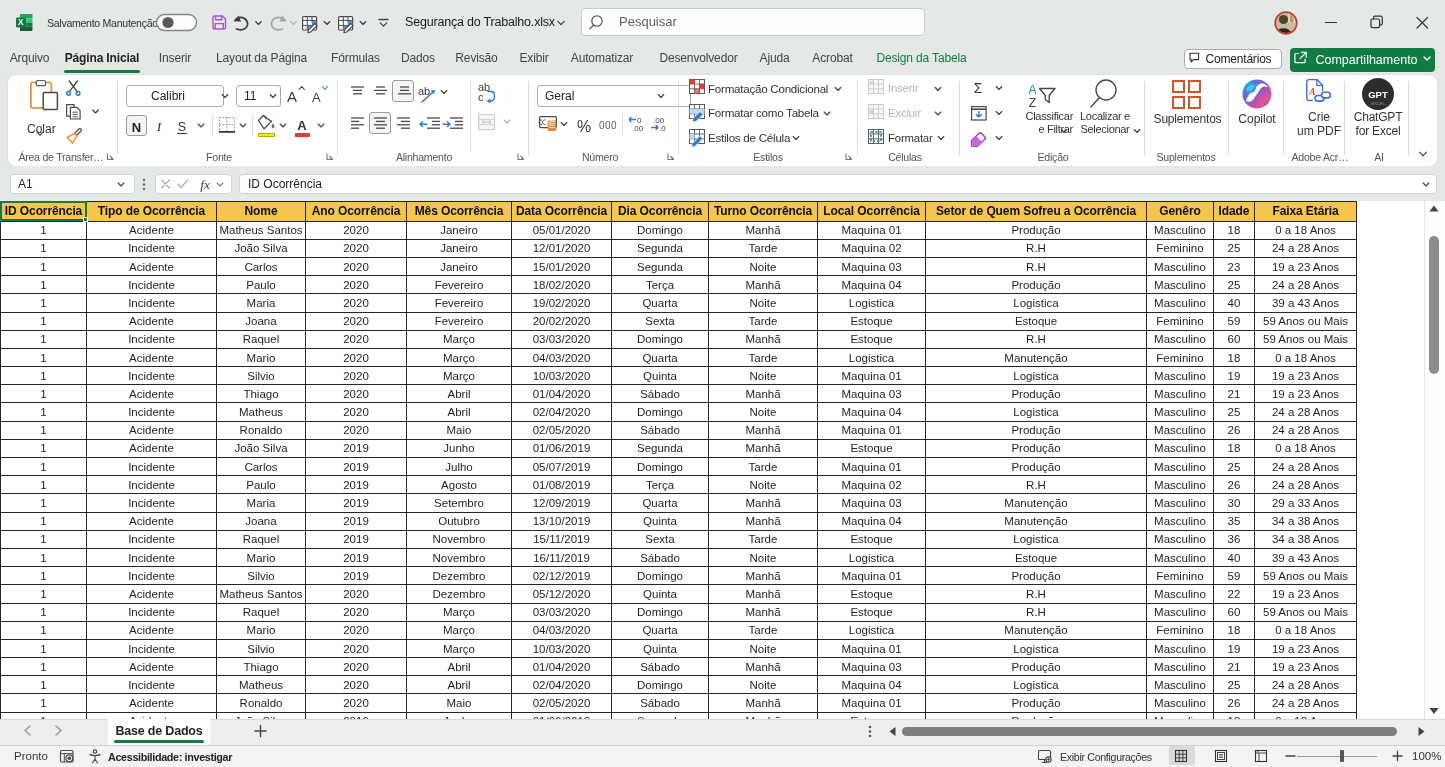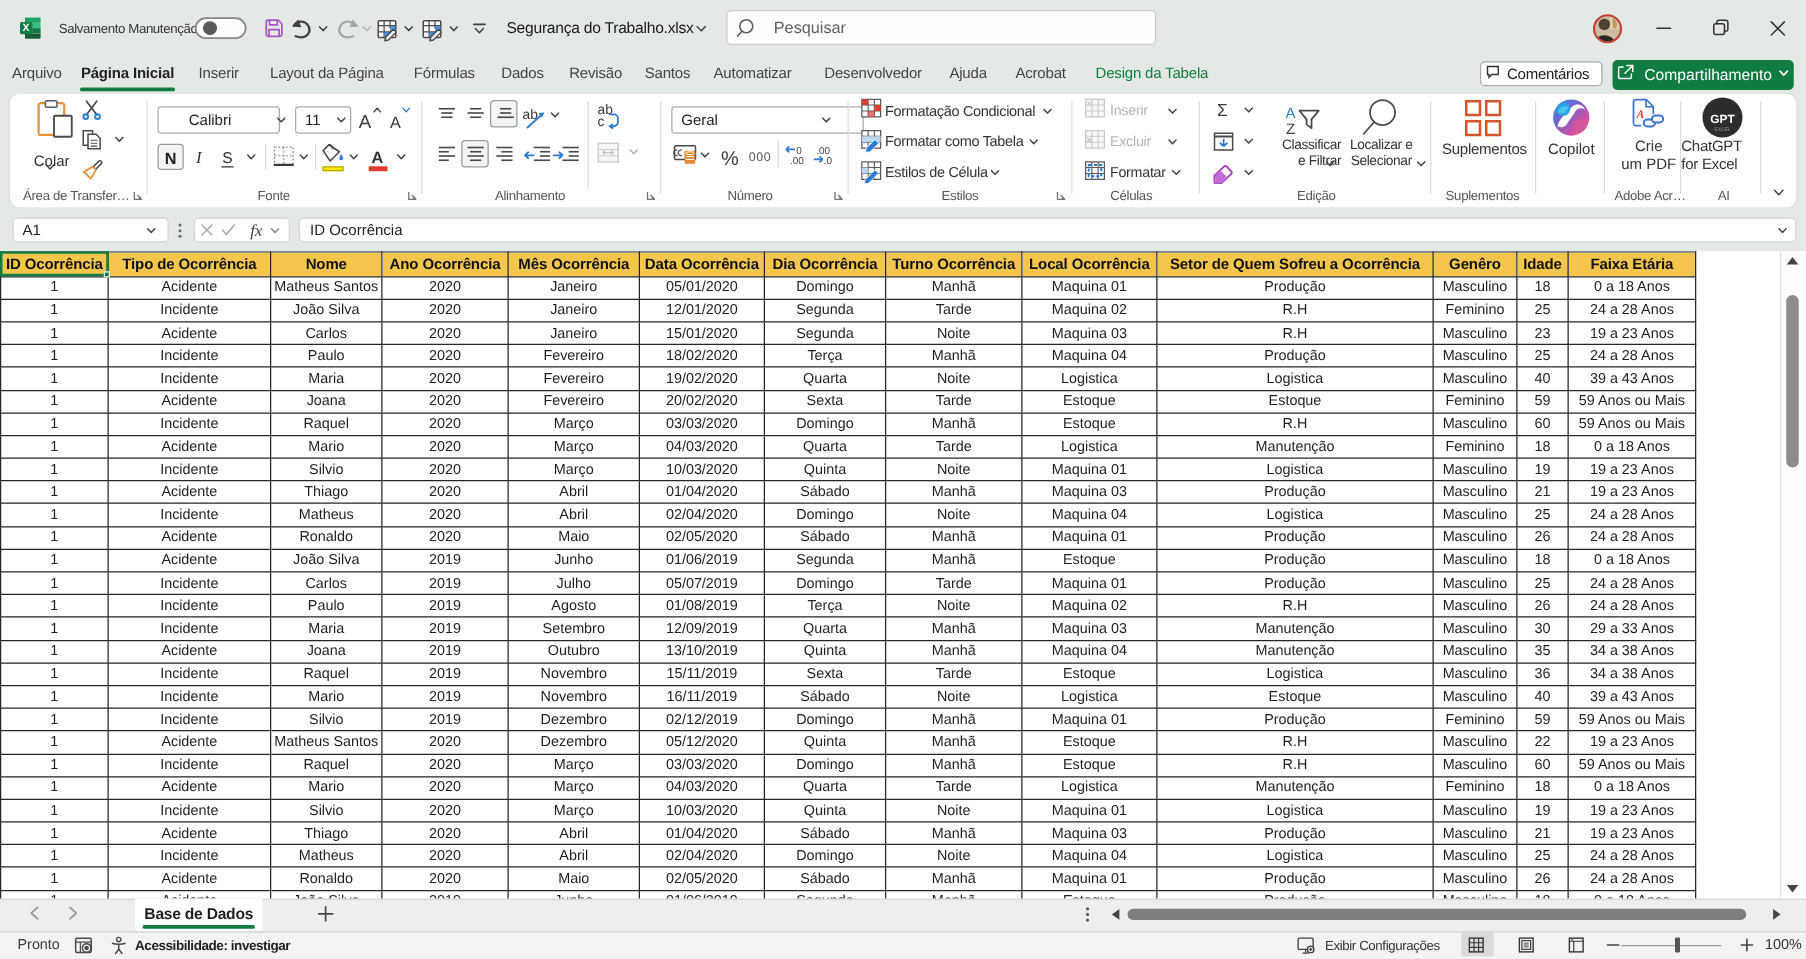--- a/index.html
+++ b/index.html
@@ -28,21 +28,21 @@
 <div class="abs" style="left:581px;top:8px;width:344px;height:28px;background:#fdfdfd;border:1px solid #c9cdc9;border-radius:4px"></div>
 <div class="t" style="left:619px;top:14px;font-size:13px;color:#5f5f5f;z-index:2">Pesquisar</div>
 <div id="tabsrow" class="abs">
     <div class="tab" style="left:29.5px;transform:translateX(-50%);color:#444;font-weight:normal">Arquivo</div>
 <div class="tab" style="left:102px;transform:translateX(-50%);color:#222;font-weight:bold">Página Inicial</div>
 <div class="tab" style="left:175px;transform:translateX(-50%);color:#444;font-weight:normal">Inserir</div>
 <div class="tab" style="left:261.5px;transform:translateX(-50%);color:#444;font-weight:normal">Layout da Página</div>
 <div class="tab" style="left:355.5px;transform:translateX(-50%);color:#444;font-weight:normal">Fórmulas</div>
 <div class="tab" style="left:418px;transform:translateX(-50%);color:#444;font-weight:normal">Dados</div>
 <div class="tab" style="left:476.5px;transform:translateX(-50%);color:#444;font-weight:normal">Revisão</div>
-<div class="tab" style="left:534px;transform:translateX(-50%);color:#444;font-weight:normal">Santos</div>
+<div class="tab" style="left:534px;transform:translateX(-50%);color:#444;font-weight:normal">Exibir</div>
 <div class="tab" style="left:602px;transform:translateX(-50%);color:#444;font-weight:normal">Automatizar</div>
 <div class="tab" style="left:698.5px;transform:translateX(-50%);color:#444;font-weight:normal">Desenvolvedor</div>
 <div class="tab" style="left:774.5px;transform:translateX(-50%);color:#444;font-weight:normal">Ajuda</div>
 <div class="tab" style="left:832.5px;transform:translateX(-50%);color:#444;font-weight:normal">Acrobat</div>
 <div class="tab" style="left:921.5px;transform:translateX(-50%);color:#107c41;font-weight:normal">Design da Tabela</div>
 <div class="abs" style="left:64px;top:28px;width:76px;height:3px;border-radius:2px;background:#107c41"></div>
 <div class="abs" style="left:1184px;top:7px;width:98px;height:20px;background:#fff;border:1px solid #a9aeaa;border-radius:4px;font-size:12px;letter-spacing:-0.2px;color:#222;line-height:19px;text-align:center;padding-left:11px">Comentários</div>
 <div class="abs" style="left:1290px;top:6px;width:145px;height:24px;background:#107c41;border-radius:4px;font-size:12.5px;color:#fff;line-height:24px;text-align:center;padding-left:8px">Compartilhamento</div>
   </div>
 <div id="ribbon" class="abs"></div>
@@ -76,21 +76,21 @@
 <div class="gl" style="left:1053px;top:151px;transform:translateX(-50%)">Edição</div>
 <div class="abs" style="left:1144px;top:81px;width:1px;height:74px;background:#d9dedb"></div>
 <div class="t" style="left:1140px;top:112px;font-size:12px;letter-spacing:-0.2px;color:#333;width:95px;text-align:center">Suplementos</div>
 <div class="gl" style="left:1186px;top:151px;transform:translateX(-50%)">Suplementos</div>
 <div class="abs" style="left:1228px;top:81px;width:1px;height:74px;background:#d9dedb"></div>
 <div class="t" style="left:1235px;top:112px;font-size:12px;color:#333;width:44px;text-align:center">Copilot</div>
 <div class="abs" style="left:1283px;top:81px;width:1px;height:74px;background:#d9dedb"></div>
 <div class="t" style="left:1294px;top:110px;font-size:12px;color:#333;width:50px;text-align:center;line-height:14px">Crie<br>um PDF</div>
 <div class="gl" style="left:1320px;top:151px;transform:translateX(-50%)">Adobe Acr…</div>
 <div class="abs" style="left:1344px;top:81px;width:1px;height:74px;background:#d9dedb"></div>
-<div class="t" style="left:1345px;top:110px;font-size:12px;letter-spacing:-0.2px;color:#333;width:66px;text-align:left;line-height:14px">ChatGPT<br>for Excel</div>
+<div class="t" style="left:1345px;top:110px;font-size:12px;letter-spacing:-0.2px;color:#333;width:66px;text-align:center;line-height:14px">ChatGPT<br>for Excel</div>
 <div class="gl" style="left:1379px;top:151px;transform:translateX(-50%)">AI</div>
 <div class="abs" style="left:1408px;top:81px;width:1px;height:74px;background:#d9dedb"></div>
 <div id="fstrip" class="abs"></div>
 <div class="abs" style="left:10px;top:174px;width:125px;height:20px;background:#fff;border:1px solid #d3d6d3;border-radius:4px;font-size:12px;color:#222;line-height:19px;padding-left:7px">A1</div>
 <div class="abs" style="left:155px;top:174px;width:77px;height:20px;background:#fff;border:1px solid #d3d6d3;border-radius:4px"></div>
 <div class="abs" style="left:239px;top:174px;width:1198px;height:20px;background:#fff;border:1px solid #d3d6d3;border-radius:4px;font-size:12px;color:#222;line-height:19px;padding-left:8px">ID Ocorrência</div>
 <div id="gridwrap" class="abs">
     <table style="position:absolute;left:0;top:0;width:1356px">
 <colgroup>
         <col style="width:86px">

